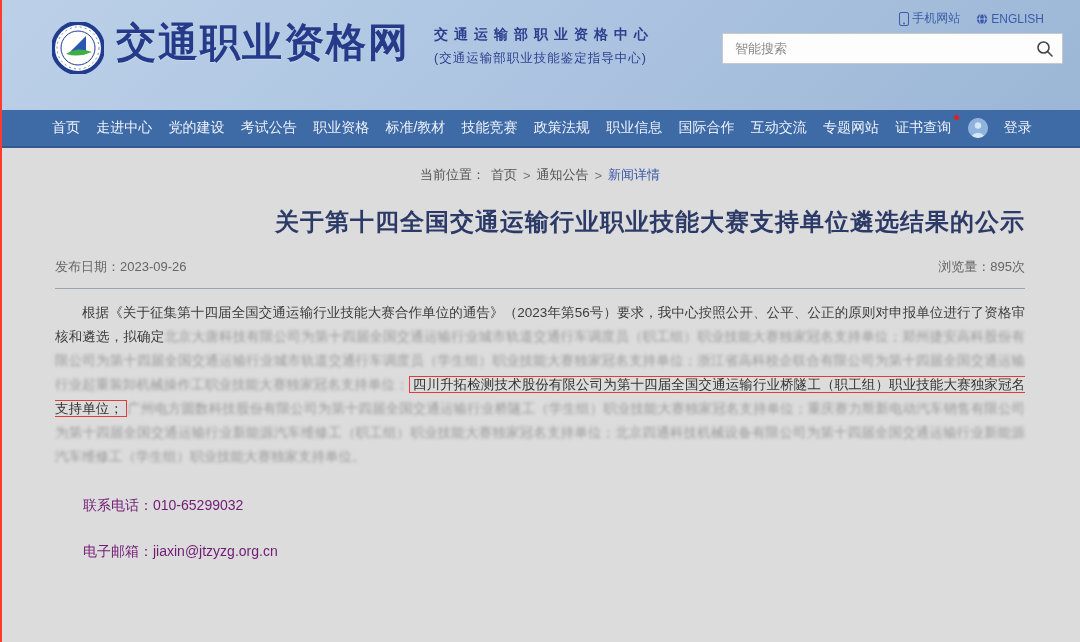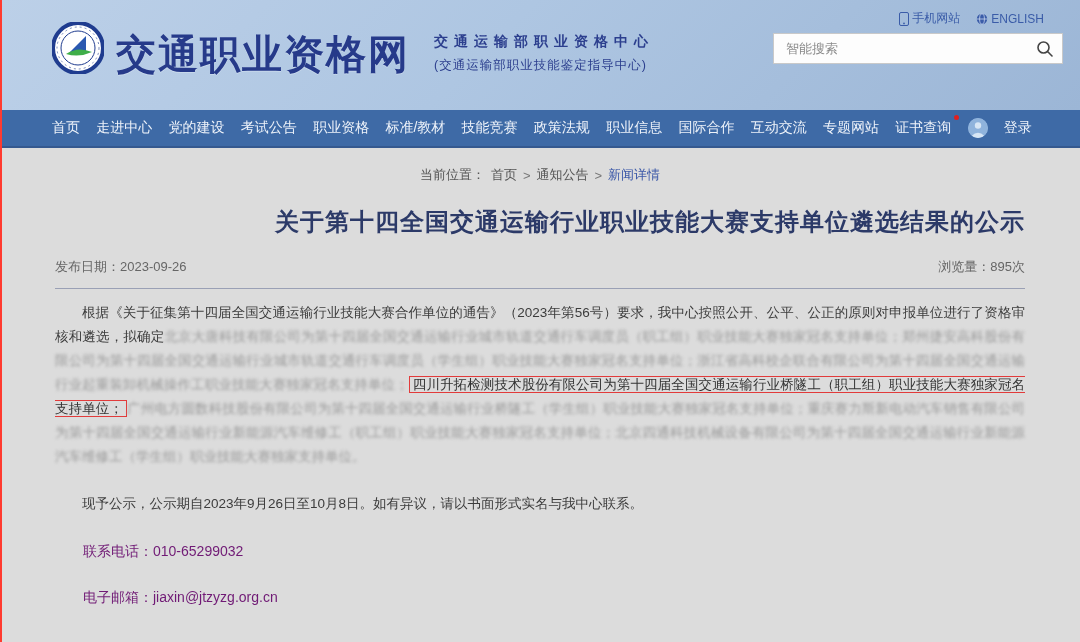--- a/index.html
+++ b/index.html
@@ -10,31 +10,31 @@
   }
   .left-red-line { position:absolute; left:0; top:0; width:2px; height:642px; background:#ff3b30; z-index:50; }
 
   
   .header {
     height:110px; position:relative;
     background:linear-gradient(135deg,#bcd0e8 0%,#aec6e2 45%,#9cb6d6 100%);
   }
   .topbar { position:absolute; top:10px; right:36px; font-size:12px; color:#3a5ca8; display:flex; gap:16px; align-items:center;justify-content:space-between; }
   .topbar a { color:#3a5ca8; text-decoration:none; display:flex; align-items:center; gap:3px; cursor:pointer; }
-  .header-main { display:flex; align-items:flex-end; padding:22px 0 0 52px; }
+  .header-main { display:flex; align-items:flex-start; padding:22px 0 0 52px; }
   .logo { width:52px; height:52px; flex:0 0 auto; }
   .site-name {
     font-size:40px; font-weight:bold; color:#263a8a; letter-spacing:2px;
     margin-left:12px; line-height:1; text-shadow:0 1px 0 rgba(255,255,255,.25);
   }
   .subtitle-block { margin-left:24px; color:#2c3f8e; padding-top:4px; }
   .subtitle-1 { font-size:14px; letter-spacing:6px; font-weight:bold; }
   .subtitle-2 { font-size:12.5px; margin-top:6px; letter-spacing:1px; }
   .search-wrap {
-    position:absolute; top:33px; right:17px; width:290px; height:31px;
+    position:absolute; top:33px; right:17px; width:341px; height:31px;
     background:#fdfdfd; border:1px solid #c9c9c9; display:flex; align-items:center;
   }
   .search-input {
     flex:1; border:none; outline:none; background:transparent;
     font-size:13px; color:#333; padding:0 8px 0 12px;
     font-family:"Liberation Sans","DejaVu Sans",sans-serif;
   }
   .search-input::placeholder { color:#8a8a8a; }
   .search-btn { width:34px; height:100%; border:none; background:transparent; cursor:pointer; display:flex; align-items:center; justify-content:center; }
 
@@ -184,21 +184,20 @@
     <span>
       <span>浏览量：</span><span>895次</span>
     </span>
   </div>
 
   <hr class="divider">
 
   <div class="article-body">
     <p class="para1"><span>根据《关于征集第十四届全国交通运输行业技能大赛合作单位的通告》（2023年第56号）要求，我中心按照公开、公平、公正的原则对申报单位进行了资格审核和遴选，拟确定</span><span class="blur-text">北京大唐科技有限公司为第十四届全国交通运输行业城市轨道交通行车调度员（职工组）职业技能大赛独家冠名支持单位；郑州捷安高科股份有限公司为第十四届全国交通运输行业城市轨道交通行车调度员（学生组）职业技能大赛独家冠名支持单位；浙江省高科校企联合有限公司为第十四届全国交通运输行业起重装卸机械操作工职业技能大赛独家冠名支持单位；</span><span class="highlight-box">四川升拓检测技术股份有限公司为第十四届全国交通运输行业桥隧工（职工组）职业技能大赛独家冠名支持单位；</span><span class="blur-text">广州电方圆数科技股份有限公司为第十四届全国交通运输行业桥隧工（学生组）职业技能大赛独家冠名支持单位；重庆赛力斯新电动汽车销售有限公司为第十四届全国交通运输行业新能源汽车维修工（职工组）职业技能大赛独家冠名支持单位；北京四通科技机械设备有限公司为第十四届全国交通运输行业新能源汽车维修工（学生组）职业技能大赛独家支持单位。</span></p>
 
-    <p class="para2">现予公示，公示期自2023年9月26日至10月8日。如有异议，请以书面形式实名与我中心联系。</p>
 
     <p class="contact-line">
       <span>联系电话：</span><span>010-65299032</span>
     </p>
 
     <p class="contact-line">
       <span>电子邮箱：</span><span>jiaxin@jtzyzg.org.cn</span>
     </p>
   </div>
 

